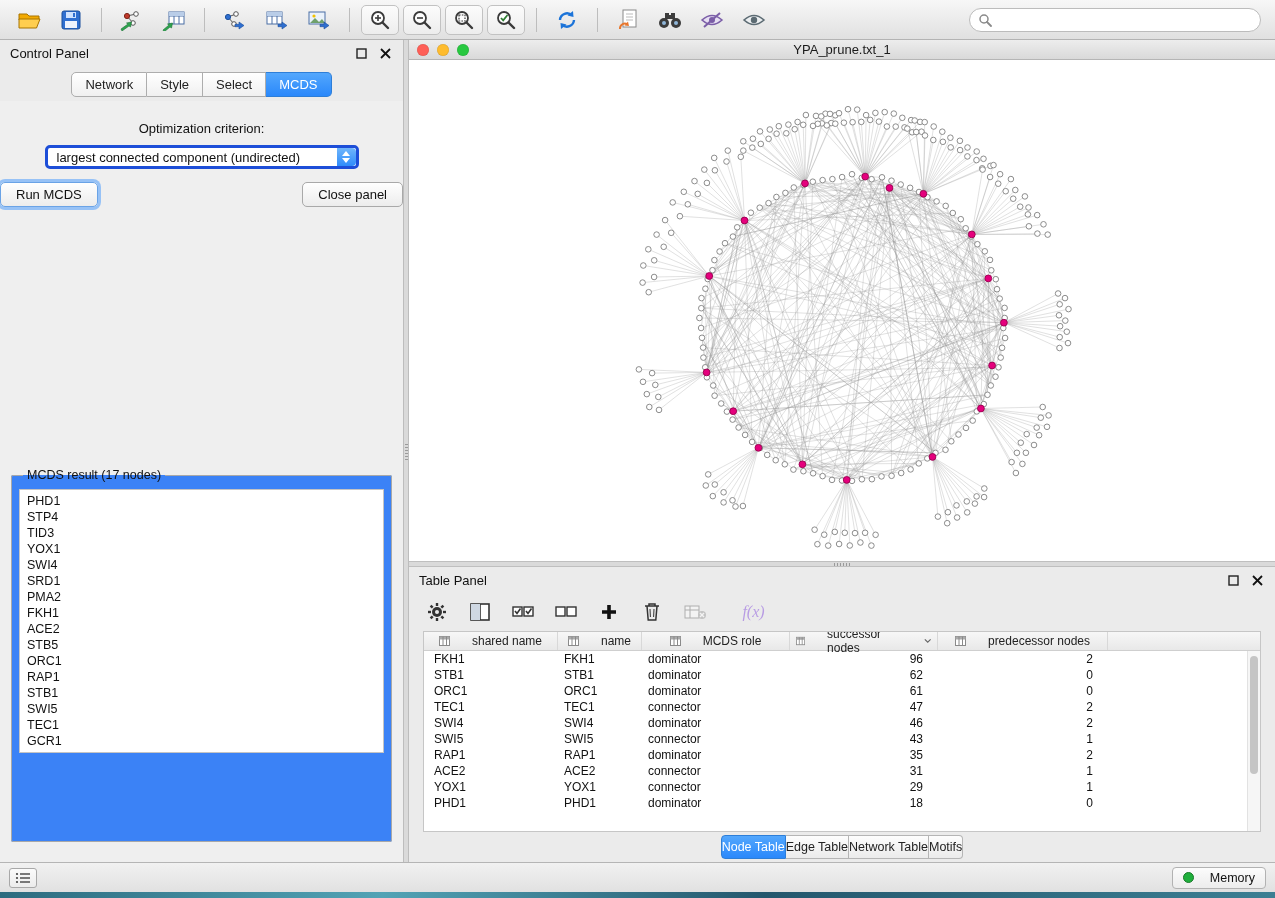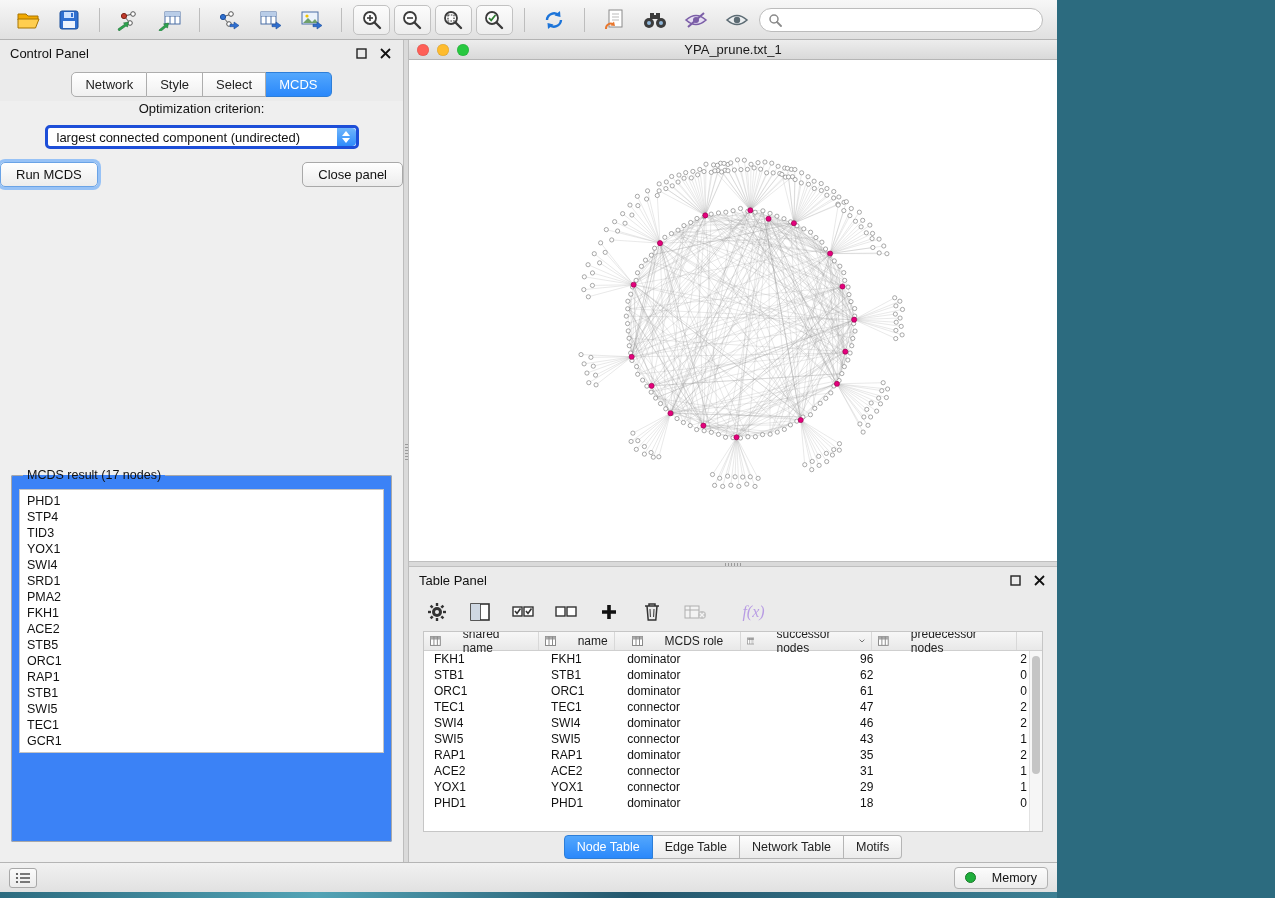--- a/index.html
+++ b/index.html
@@ -1,18 +1,18 @@
 <!DOCTYPE html>
 <html><head>
 <meta charset="utf-8">
 <style>
   * { margin:0; padding:0; box-sizing:border-box; }
   html,body { width:1275px; height:898px; }
   body { font-family:"Liberation Sans","DejaVu Sans",sans-serif; font-size:13px; color:#111; background:#2c6b7f; }
-  .app { position:relative; width:1057px; height:898px; display:flex; flex-direction:column; overflow:hidden; background:#e8e8e8; }
+  .app { position:relative; width:1275px; height:898px; display:flex; flex-direction:column; overflow:hidden; background:#e8e8e8; }
 
   
   .toolbar { height:40px; flex:0 0 40px; background:linear-gradient(#f7f7f7,#e0e0e0); border-bottom:1px solid #b3b3b3; display:flex; align-items:center; padding:0 10px; gap:4px; }
   .tb-btn { width:38px; height:30px; display:flex; align-items:center; justify-content:center; border-radius:5px; }
   .tb-btn.outlined { border:1px solid #c2c2c2; background:linear-gradient(#fcfcfc,#ededed); }
   .tb-sep { width:1px; height:24px; background:#bdbdbd; margin:0 7px; }
   .tb-search { margin-left:auto; margin-right:4px; width:292px; height:24px; border:1px solid #bcbcbc; border-radius:12px; background:#fff; display:flex; align-items:center; padding:0 8px; gap:6px; }
   .tb-search input { border:none; outline:none; flex:1; font-size:12px; background:transparent; font-family:inherit; }
   .ico { display:block; }
 
@@ -25,21 +25,21 @@
   .panel-header .spacer { flex:1; }
   .win-btn { width:16px; height:16px; display:flex; align-items:center; justify-content:center; margin-left:8px; }
 
   .seg-tabs { display:flex; justify-content:center; margin:6px 0 4px; }
   .seg-tab { padding:4px 13px; font-size:13px; background:linear-gradient(#ffffff,#f0f0f0); border:1px solid #adadad; border-left:none; color:#222; }
   .seg-tab:first-child { border-left:1px solid #adadad; border-radius:5px 0 0 5px; }
   .seg-tab:last-child { border-radius:0 5px 5px 0; }
   .seg-tab.active { background:linear-gradient(#53a7fd,#2a88fb); color:#fff; border-color:#2d7ed8; }
 
   .cp-body { flex:1; display:flex; flex-direction:column; background:#efefef; min-height:0; }
-  .opt-label { text-align:center; font-size:13px; }
+  .opt-label { text-align:center; margin-top:20px; font-size:13px; }
   .select { width:314px; height:24px; margin:9px auto 0; background:#fff; border:3px solid #1d4ed8; border-radius:5px; display:flex; align-items:center; overflow:hidden; }
   .select .sel-value { flex:1; padding:0 9px; font-size:13px; white-space:nowrap; }
   .select .sel-stepper { width:19px; height:100%; background:linear-gradient(#6fb5fb,#2f8cfb); display:flex; flex-direction:column; align-items:center; justify-content:center; gap:2px; border-radius:0 4px 4px 0; }
   .btn-row { display:flex; justify-content:space-between; gap:14px; margin-top:13px; }
   .btn { padding:4px 15px; font-size:13px; background:linear-gradient(#ffffff,#ececec); border:1px solid #a9a9a9; border-radius:5px; color:#111; }
   .btn.focused { box-shadow:0 0 0 3px rgba(92,163,250,.6); border-color:#6aa3e6; }
 
   .mcds-fieldset { margin:auto 11px 20px; height:374px; border:1px solid #a8a8a8; border-radius:2px; padding:7px 7px 8px; display:flex; background:#3b82f6;align-items:center; }
   .mcds-fieldset legend { font-size:12.5px; padding:0 4px; margin-left:4px; }
   .mcds-list { flex:1; background:#fff; border:1px solid #c4c4c4; overflow:hidden; padding:3px 7px; font-size:12.5px; }
@@ -77,21 +77,21 @@
   .tbody { font-size:12px; }
   .tr { height:16px; display:flex; align-items:center; }
   .td { padding:0 6px; white-space:nowrap; overflow:hidden; }
   .c0 { width:134px; } .c1 { width:84px; } .c2 { width:148px; } .c3 { width:148px; } .c4 { width:170px; }
   .td.c0 { padding-left:10px; }
   .td.num { text-align:right; padding-right:15px; }
   .vscroll { position:absolute; top:19px; right:0; bottom:0; width:13px; background:#f6f6f6; border-left:1px solid #e2e2e2; }
   .vthumb { position:absolute; left:2px; top:5px; width:8px; height:118px; background:#c5c5c5; border-radius:4px; }
 
   .table-tabs { height:30px; flex:0 0 30px; display:flex; justify-content:center; align-items:center; }
-  .bt-tab { padding:4px 12px; font-size:12.5px; background:linear-gradient(#fdfdfd,#ebebeb); border:1px solid #b5b5b5; border-left:none; color:#222; }
+  .bt-tab { padding:4px 0; font-size:12.5px; background:linear-gradient(#fdfdfd,#ebebeb); border:1px solid #b5b5b5; border-left:none; color:#222; }
   .bt-tab:first-child { border-left:1px solid #b5b5b5; border-radius:4px 0 0 4px; }
   .bt-tab:last-child { border-radius:0 4px 4px 0; }
   .bt-tab.active { background:linear-gradient(#53a7fd,#2a88fb); color:#fff; border-color:#2d7ed8; }
 
   
   .statusbar { height:30px; flex:0 0 30px; background:linear-gradient(#f1f1f1,#e1e1e1); border-top:1px solid #b5b5b5; display:flex; align-items:center; padding:0 9px; }
   .menu-btn { width:28px; height:20px; border:1px solid #a8a8a8; border-radius:3px; background:linear-gradient(#fbfbfb,#ececec); display:flex; align-items:center; justify-content:center; }
   .memory-btn { margin-left:auto; display:flex; align-items:center; gap:16px; padding:2px 10px; height:22px; border:1px solid #b2b2b2; border-radius:4px; background:linear-gradient(#fcfcfc,#ececec); font-size:12.5px; }
   .mem-dot { width:11px; height:11px; border-radius:50%; border:1px solid #187a28; }
   .desktop-strip { height:6px; flex:0 0 6px; background:linear-gradient(90deg,#2c6b7f 0%,#52a3b5 30%,#24576d 60%,#3c7f93 100%); }

